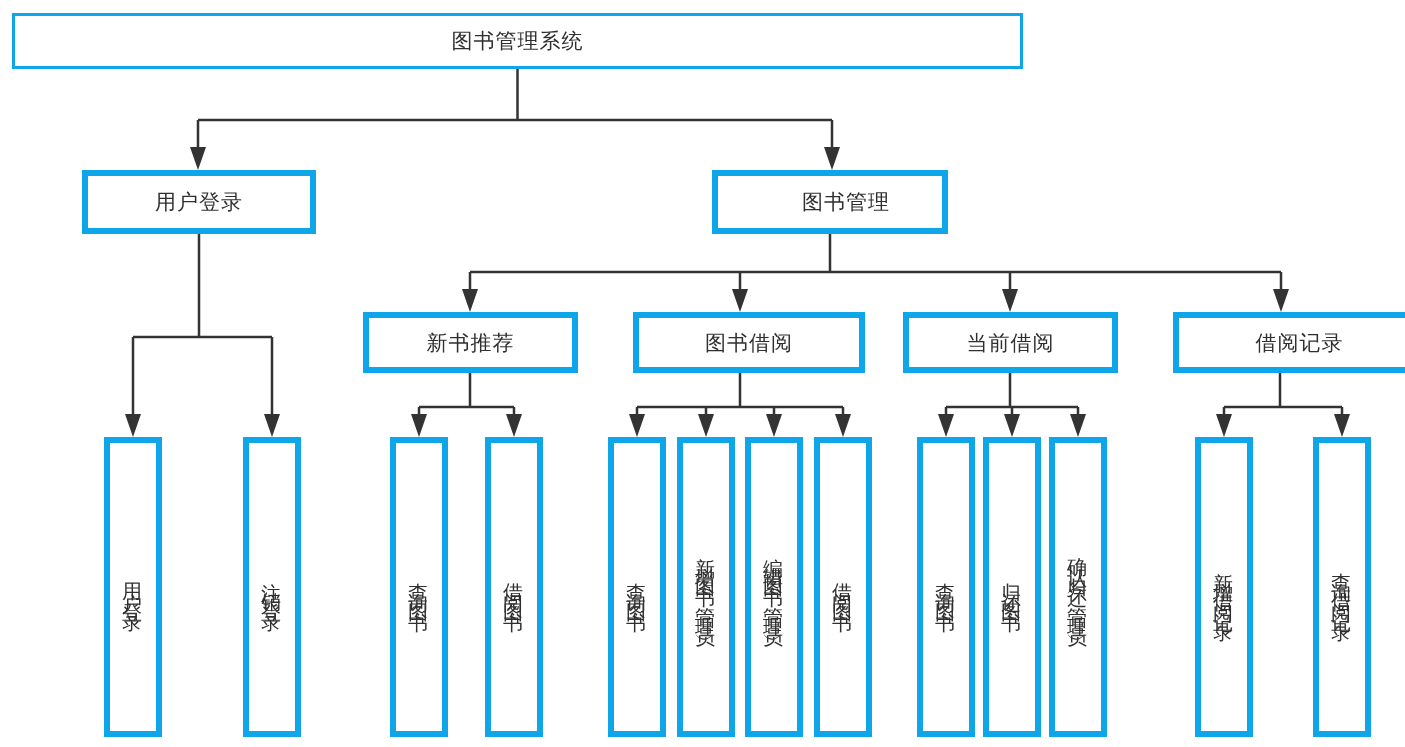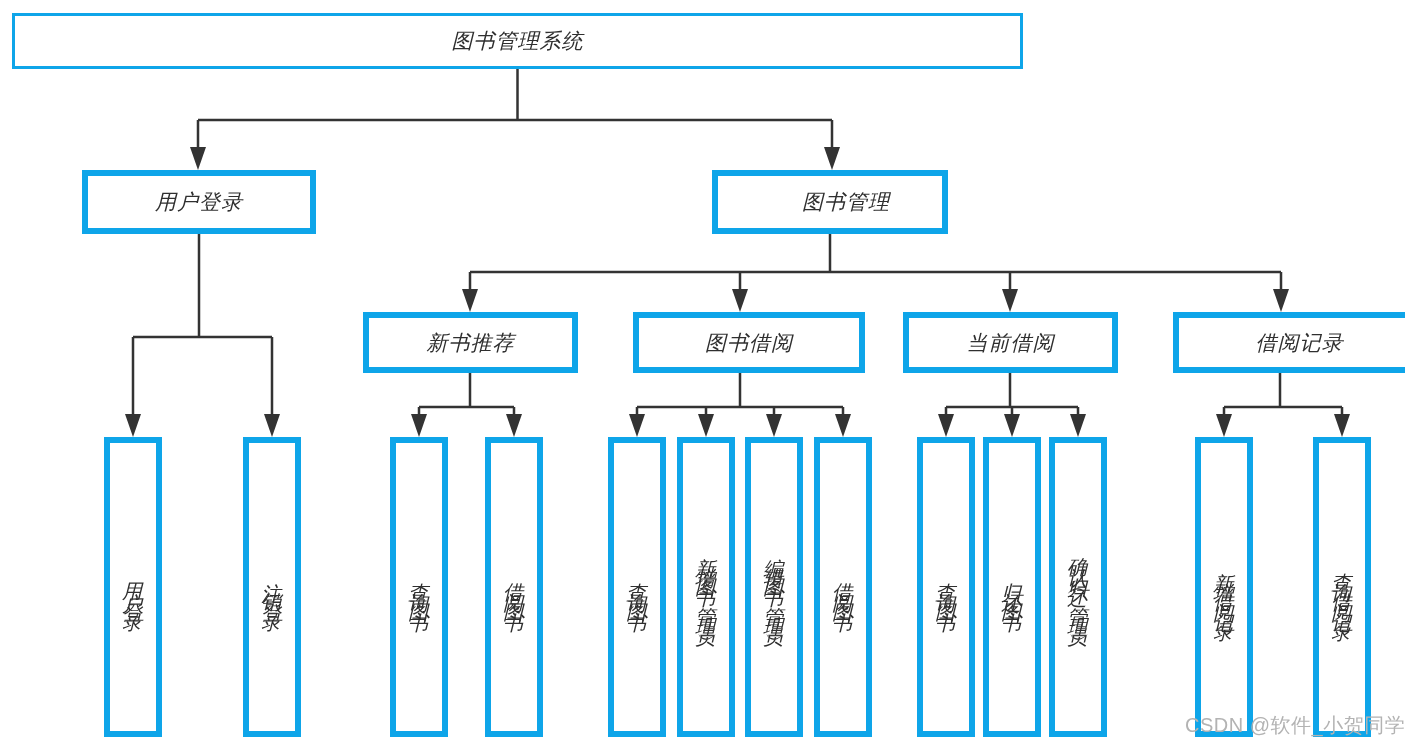--- a/index.html
+++ b/index.html
@@ -19,21 +19,20 @@
     pointer-events: none;
   }
   .node {
     position: absolute;
     box-sizing: border-box;
     background: #ffffff;
     border: 6px solid #0ea5e9;
     display: flex;
     align-items: center;
     justify-content: center;
-    font-style: italic;
   }
   .hbox {
     font-size: 21px;
     letter-spacing: 1px;
   }
   .root {
     border-width: 3px;
     font-size: 21px;
   }
   .vbox {
@@ -162,15 +161,14 @@
     <span class="lbl">确认归还（管理员）</span>
   </div>
 
   <div class="node vbox" style="left:1195px;">
     <span class="lbl">新增借阅记录</span>
   </div>
   <div class="node vbox" style="left:1313px;">
     <span class="lbl">查询借阅记录</span>
   </div>
 
-  <div class="watermark">CSDN @软件_小贺同学</div>
 
 </div>
 
 </body></html>

